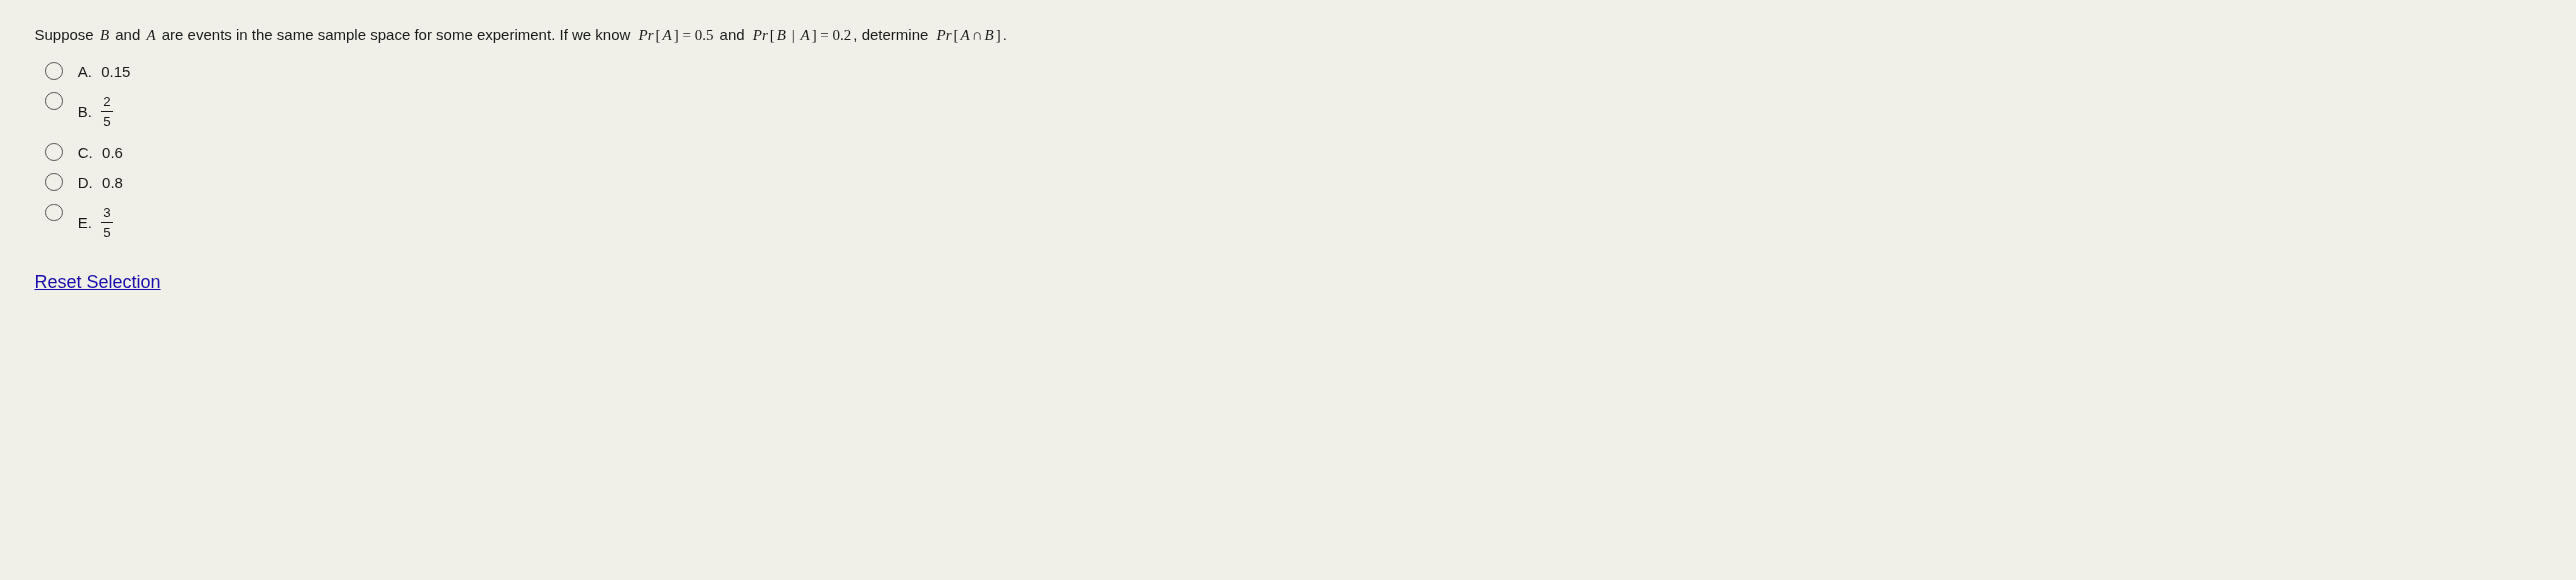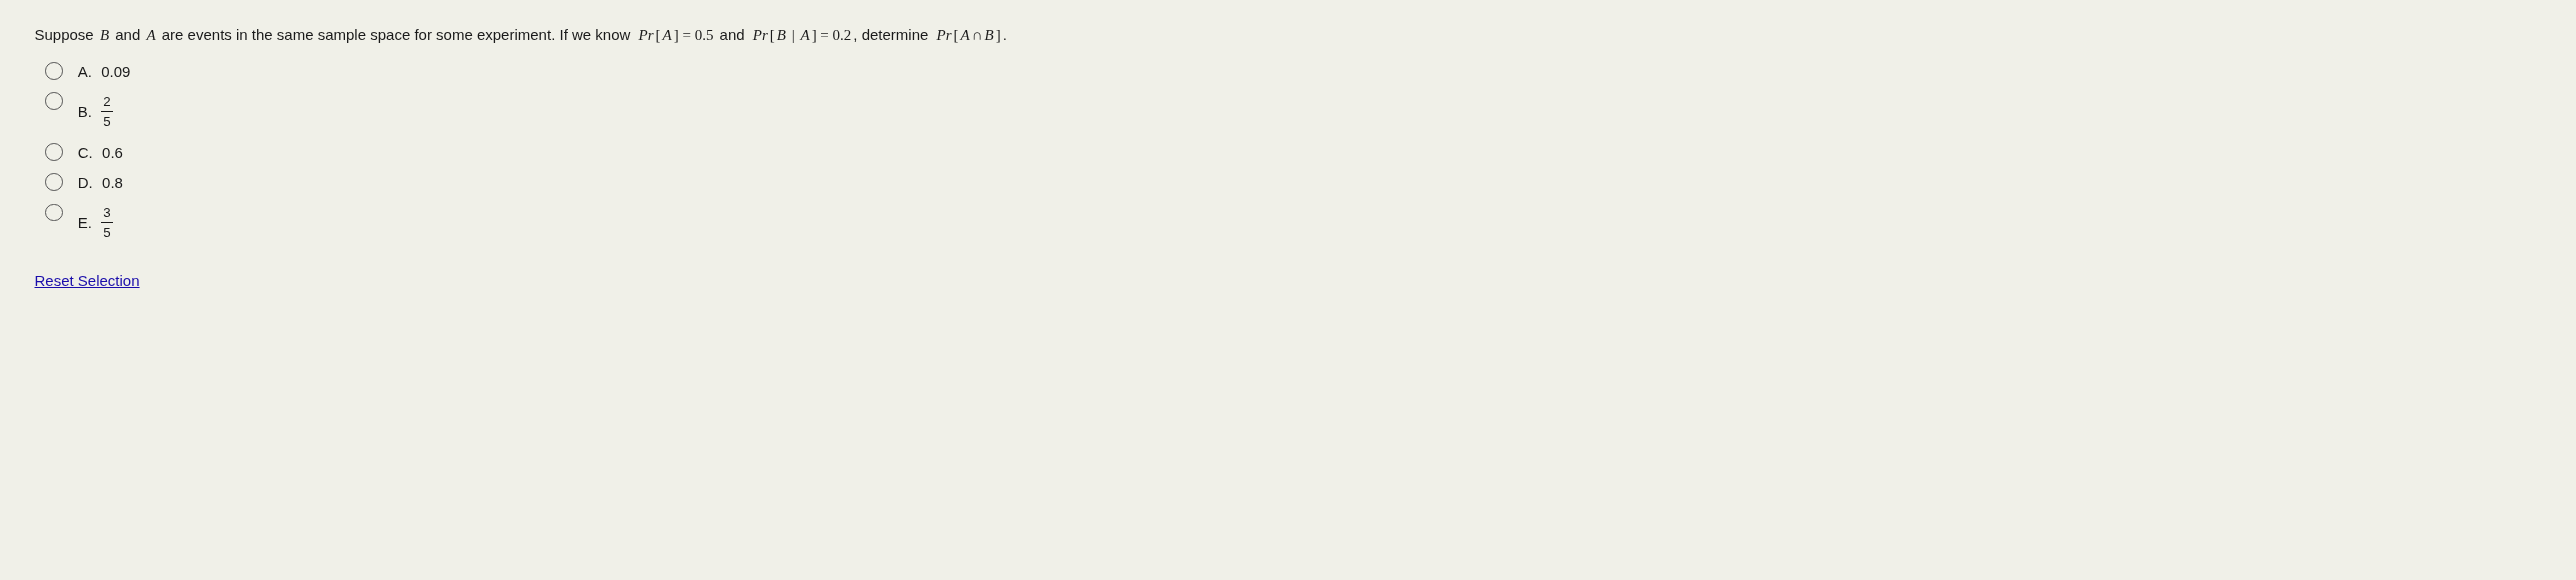--- a/index.html
+++ b/index.html
@@ -90,21 +90,21 @@
     }
 
     .option-letter {
       font-style: normal;
     }
 
     .reset-link {
       color: #1a0dab;
       text-decoration: underline;
       font-family: Arial, sans-serif;
-      font-size: 15px;
+      font-size: 18px;
       cursor: pointer;
       display: inline-block;
       margin-top: 8.8px;
     }
 
     
     .mi {
       font-style: italic;
       font-family: Georgia, 'Times New Roman', serif;
     }
@@ -120,21 +120,21 @@
   <p class="question-text">
     Suppose <span class="mi">B</span> and <span class="mi">A</span> are events in the same sample space for some experiment. If we know <span class="math-expr"><i>Pr</i>[<i>A</i>]&nbsp;=&nbsp;0.5</span> and <span class="math-expr"><i>Pr</i>[<i>B</i>&nbsp;|&nbsp;<i>A</i>]&nbsp;=&nbsp;0.2</span>, determine <span class="math-expr"><i>Pr</i>[<i>A</i>∩<i>B</i>]</span>.
   </p>
 
   <ul class="options-list">
 
     <li class="option-item">
       <div class="radio-circle"></div>
       <span class="option-label">
         <span class="option-letter">A.</span>
-        <span>0.09</span>
+        <span>0.15</span>
       </span>
     </li>
 
     <li class="option-item fraction-item">
       <div class="radio-circle" style="margin-top:3.5px;"></div>
       <span class="option-label" style="align-items:center;">
         <span class="option-letter">B.</span>
         <span class="fraction">
           <span class="numerator">2</span>
           <span class="fraction-line"></span>

